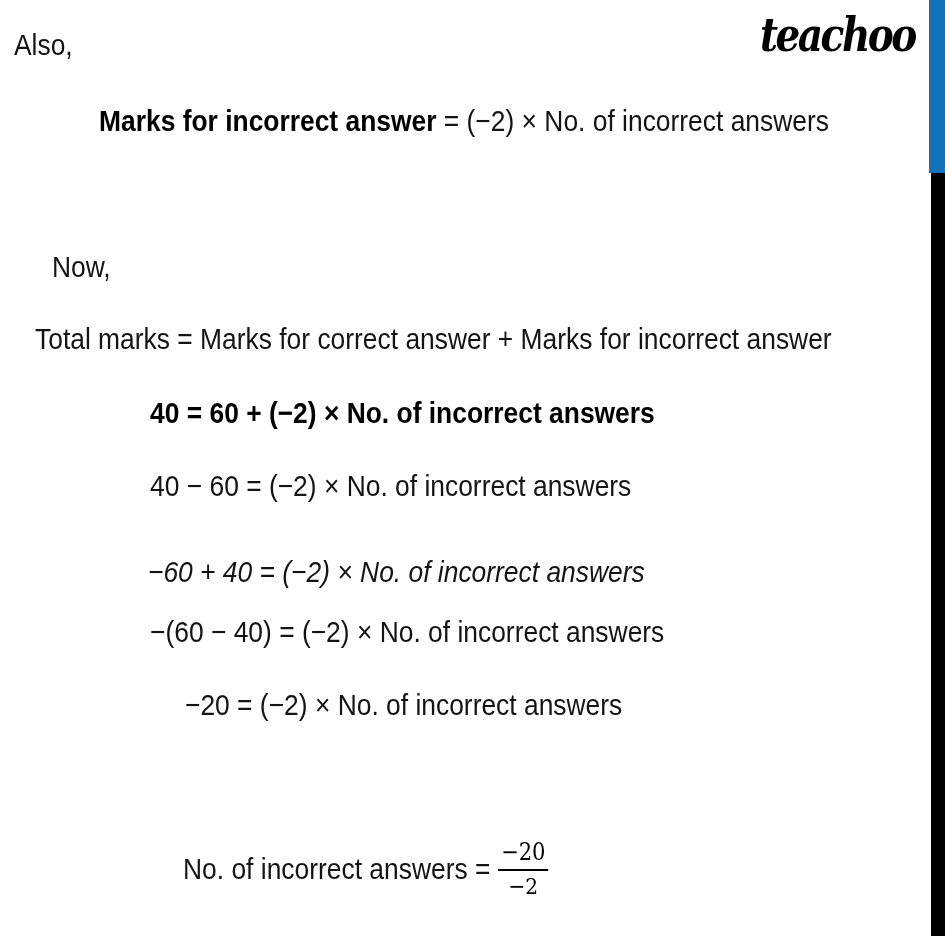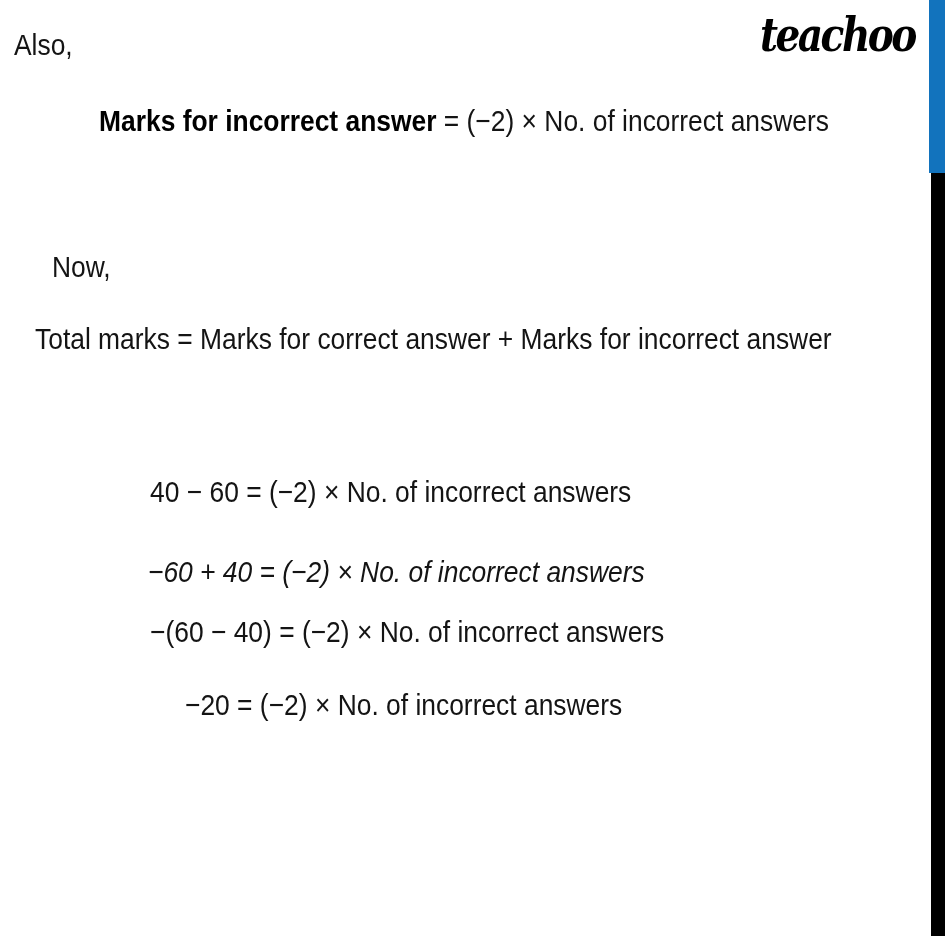--- a/index.html
+++ b/index.html
@@ -57,32 +57,44 @@
   </div>
 
   <div class="line" style="left:28px; top:249px;margin-left:24px;">
     <span class="sq">Now,</span>
   </div>
 
   <div class="line" style="left:35px; top:321px;">
     <span class="sq">Total marks = Marks for correct answer + Marks for incorrect answer</span>
   </div>
 
+  <div class="line bold" style="left:150px; top:395px;">
+    <span class="sq">40 = 60 + (−2) × No. of incorrect answers</span>
+  </div>
 
-  <div class="line" style="left:150px; top:468px;margin-top:6px;">
+  <div class="line" style="left:150px; top:468px;">
     <span class="sq">40 − 60 = (−2) × No. of incorrect answers</span>
   </div>
 
   <div class="line" style="left:148px; top:554px;font-style:italic;">
     <span class="sq">−60 + 40 = (−2) × No. of incorrect answers</span>
   </div>
 
   <div class="line" style="left:150px; top:614px;">
     <span class="sq">−(60 − 40) = (−2) × No. of incorrect answers</span>
   </div>
 
   <div class="line" style="left:185px; top:687px;">
     <span class="sq">−20 = (−2) × No. of incorrect answers</span>
   </div>
 
 
+  <div class="line" style="left:183px; top:839px;">
+    <span class="sq frac-wrap">
+      <span>No. of incorrect answers =</span>
+      <span class="fraction">
+        <span class="num">−20</span>
+        <span class="den">−2</span>
+      </span>
+    </span>
+  </div>
 
 </div>
 
 </body></html>

